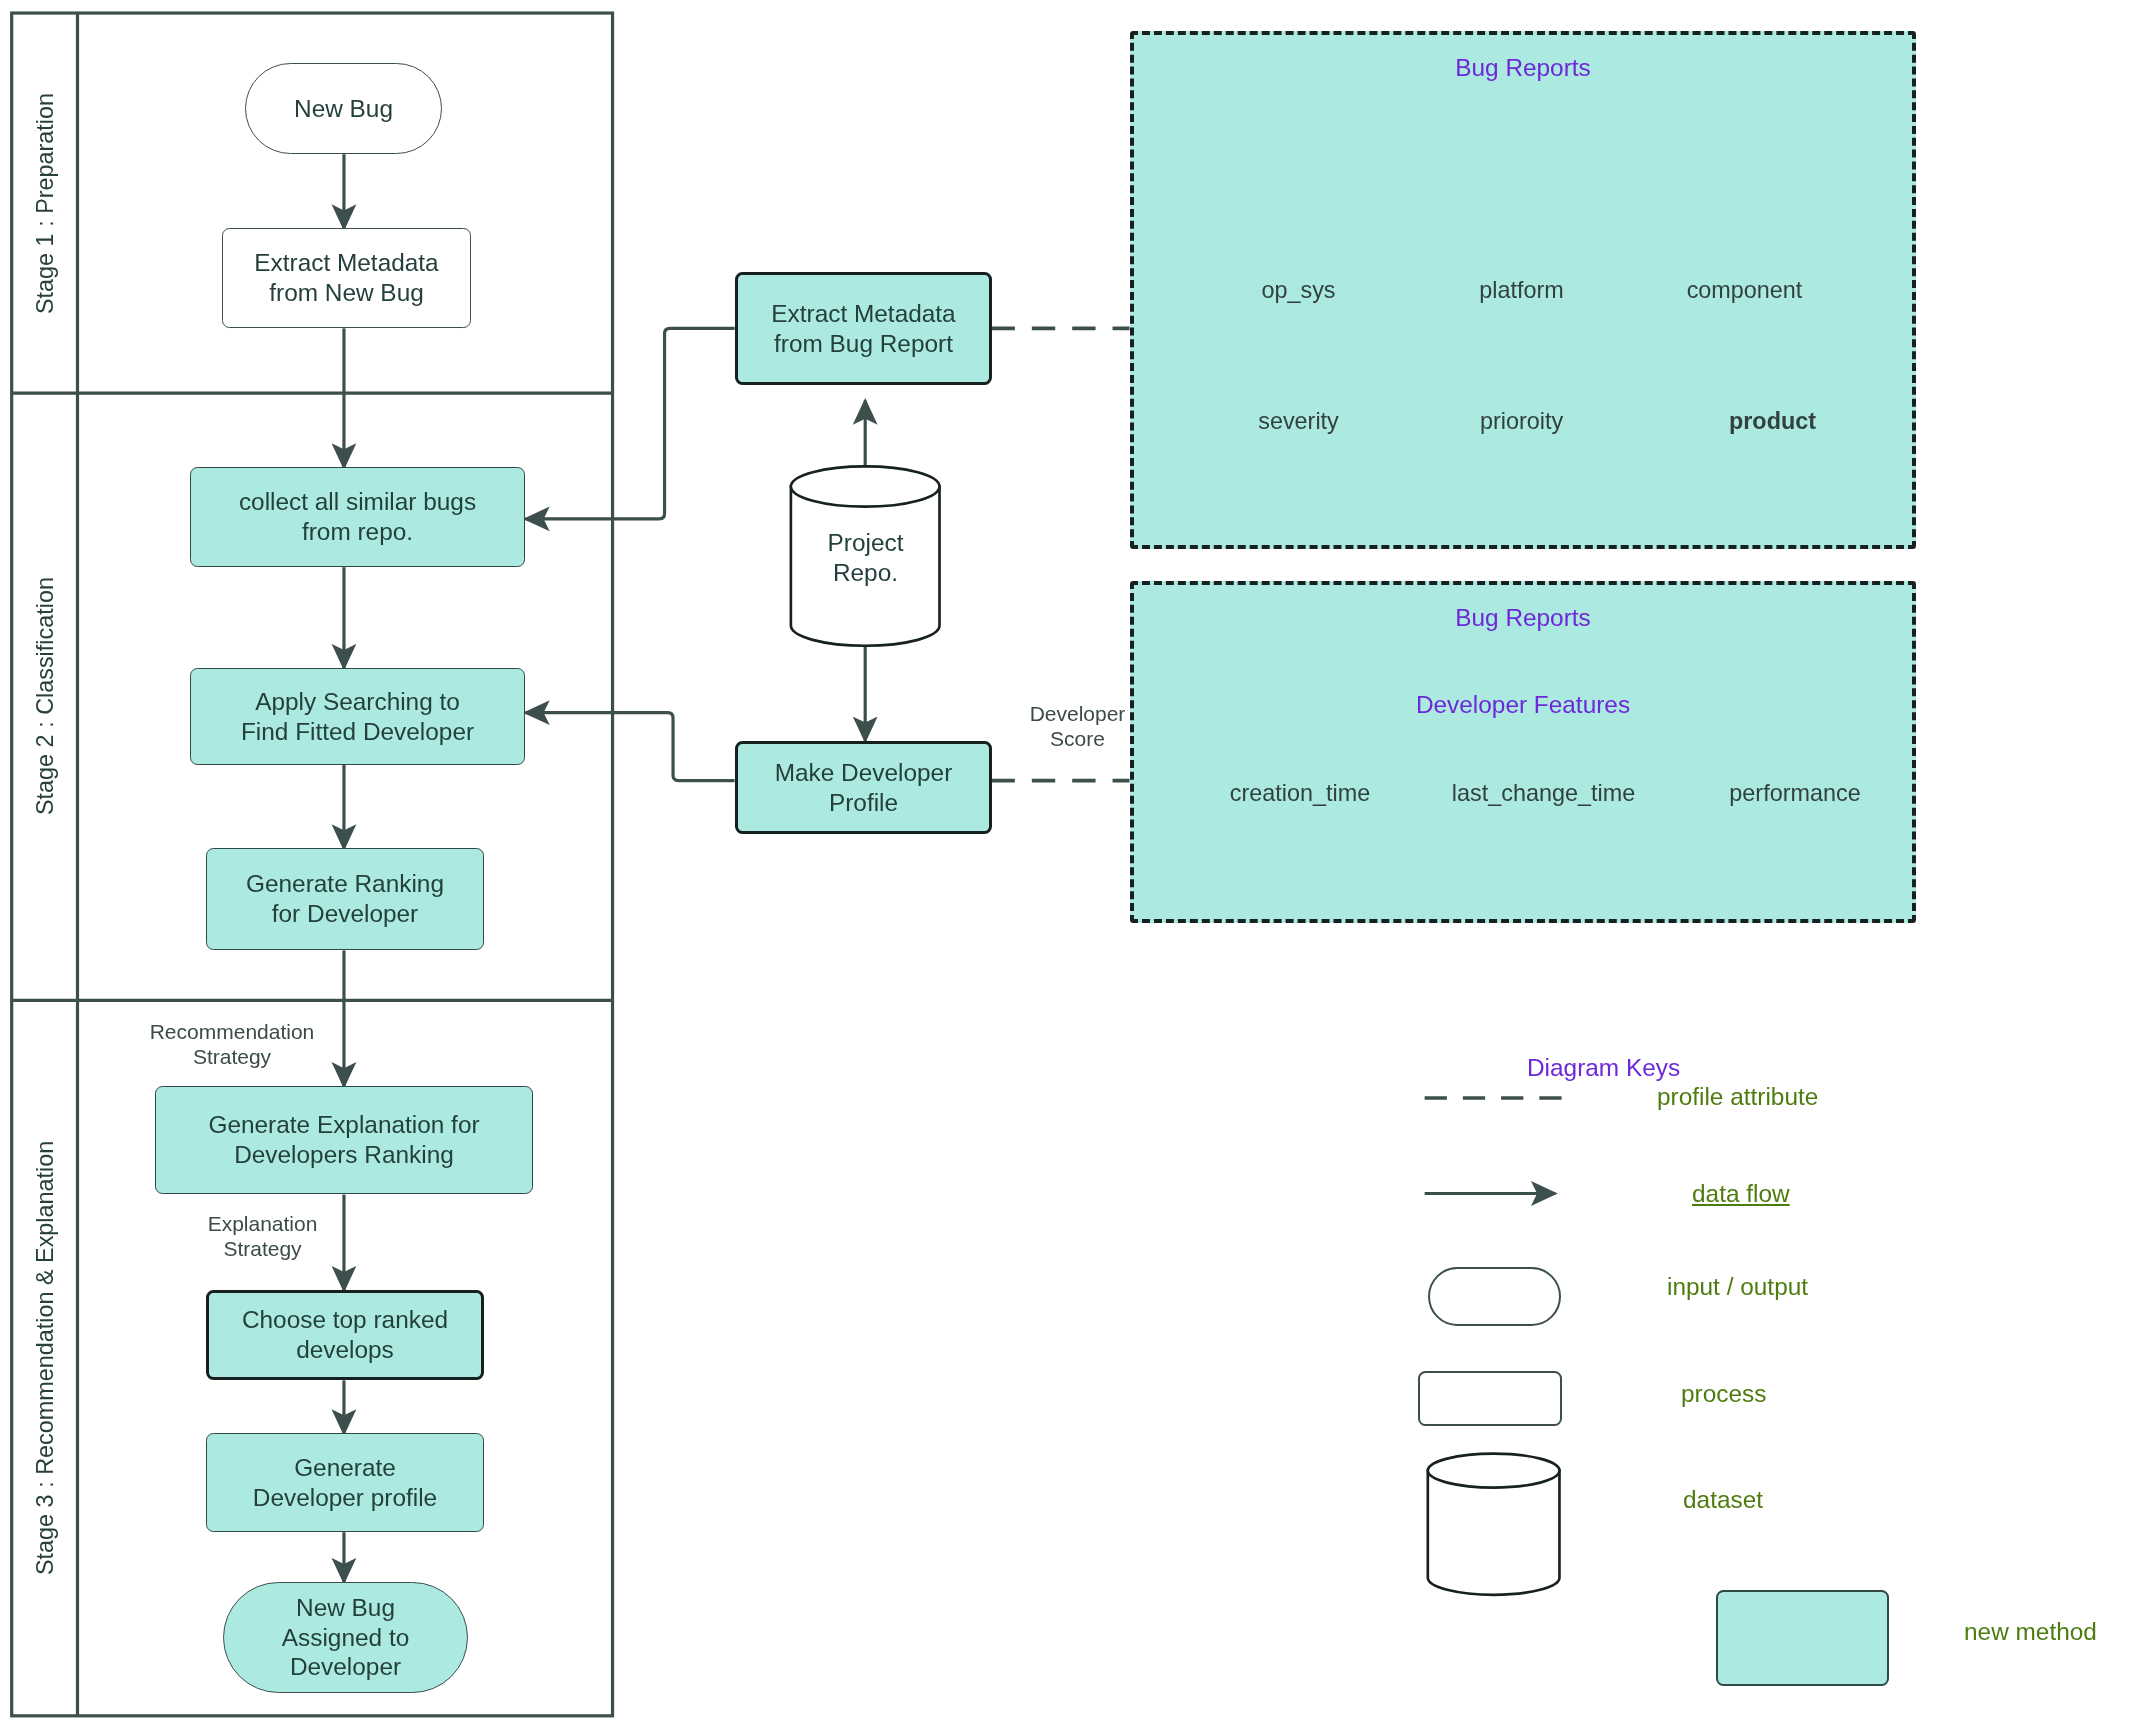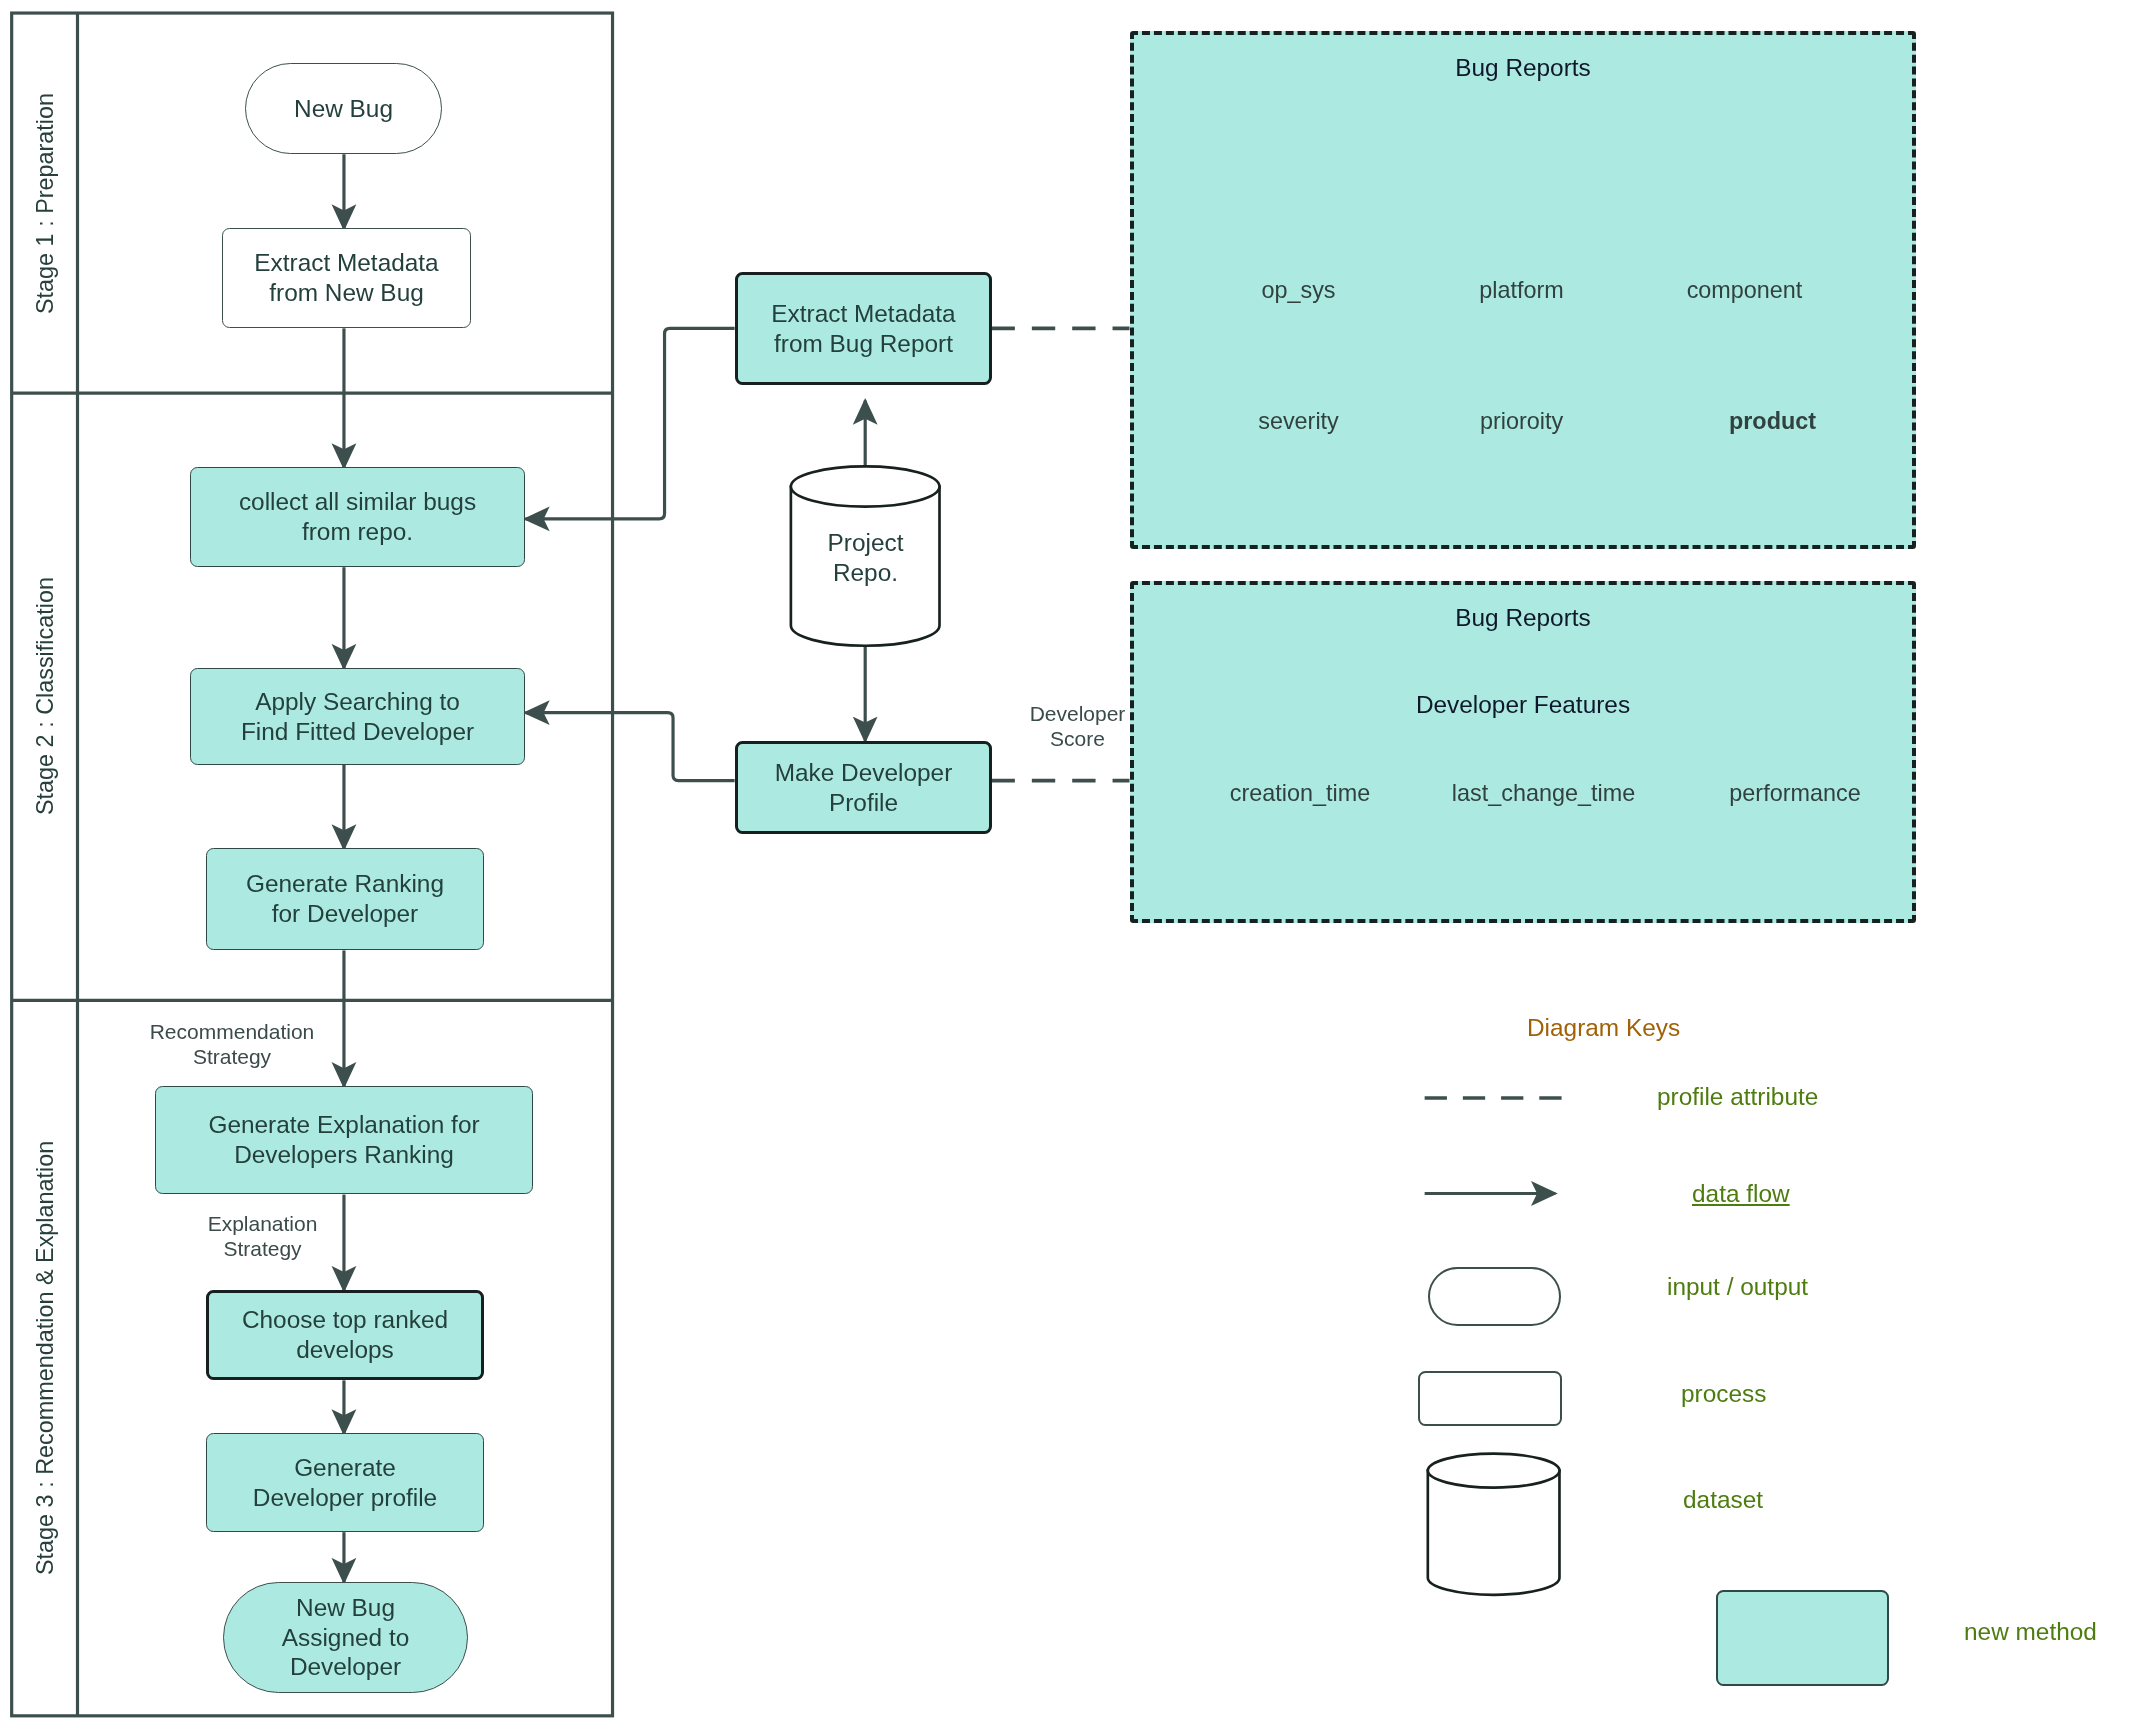--- a/index.html
+++ b/index.html
@@ -71,34 +71,35 @@
     box-sizing:border-box;
     border:4.2px dashed #17211f;
     background:#aceae1;
     border-radius:3.2px;
   }
   .panel-title{
     position:absolute;
     width:100%;
     text-align:center;
     font-size:24.4px;
-    color:#0f172a;
+    color:#6d28d9;
   }
   .doc-label{
     position:absolute;
     width:100%;
     text-align:center;
     font-size:23.4px;
     color:#31413f;
   }
   .legend-title{
     position:absolute;
     font-size:24.4px;
-    color:#a16207;
+    color:#6d28d9;
     white-space:nowrap;
+    margin-top:40px;
   }
   .legend-text{
     position:absolute;
     font-size:24.4px;
     color:#4d7c0f;
     white-space:nowrap;
   }
   .legend-shape{position:absolute;box-sizing:border-box;}
   .lg-io{border:2.1px solid #3d4f4d;border-radius:530px;background:#fff;}
   .lg-proc{border:2.1px solid #3d4f4d;border-radius:7.4px;background:#fff;}

